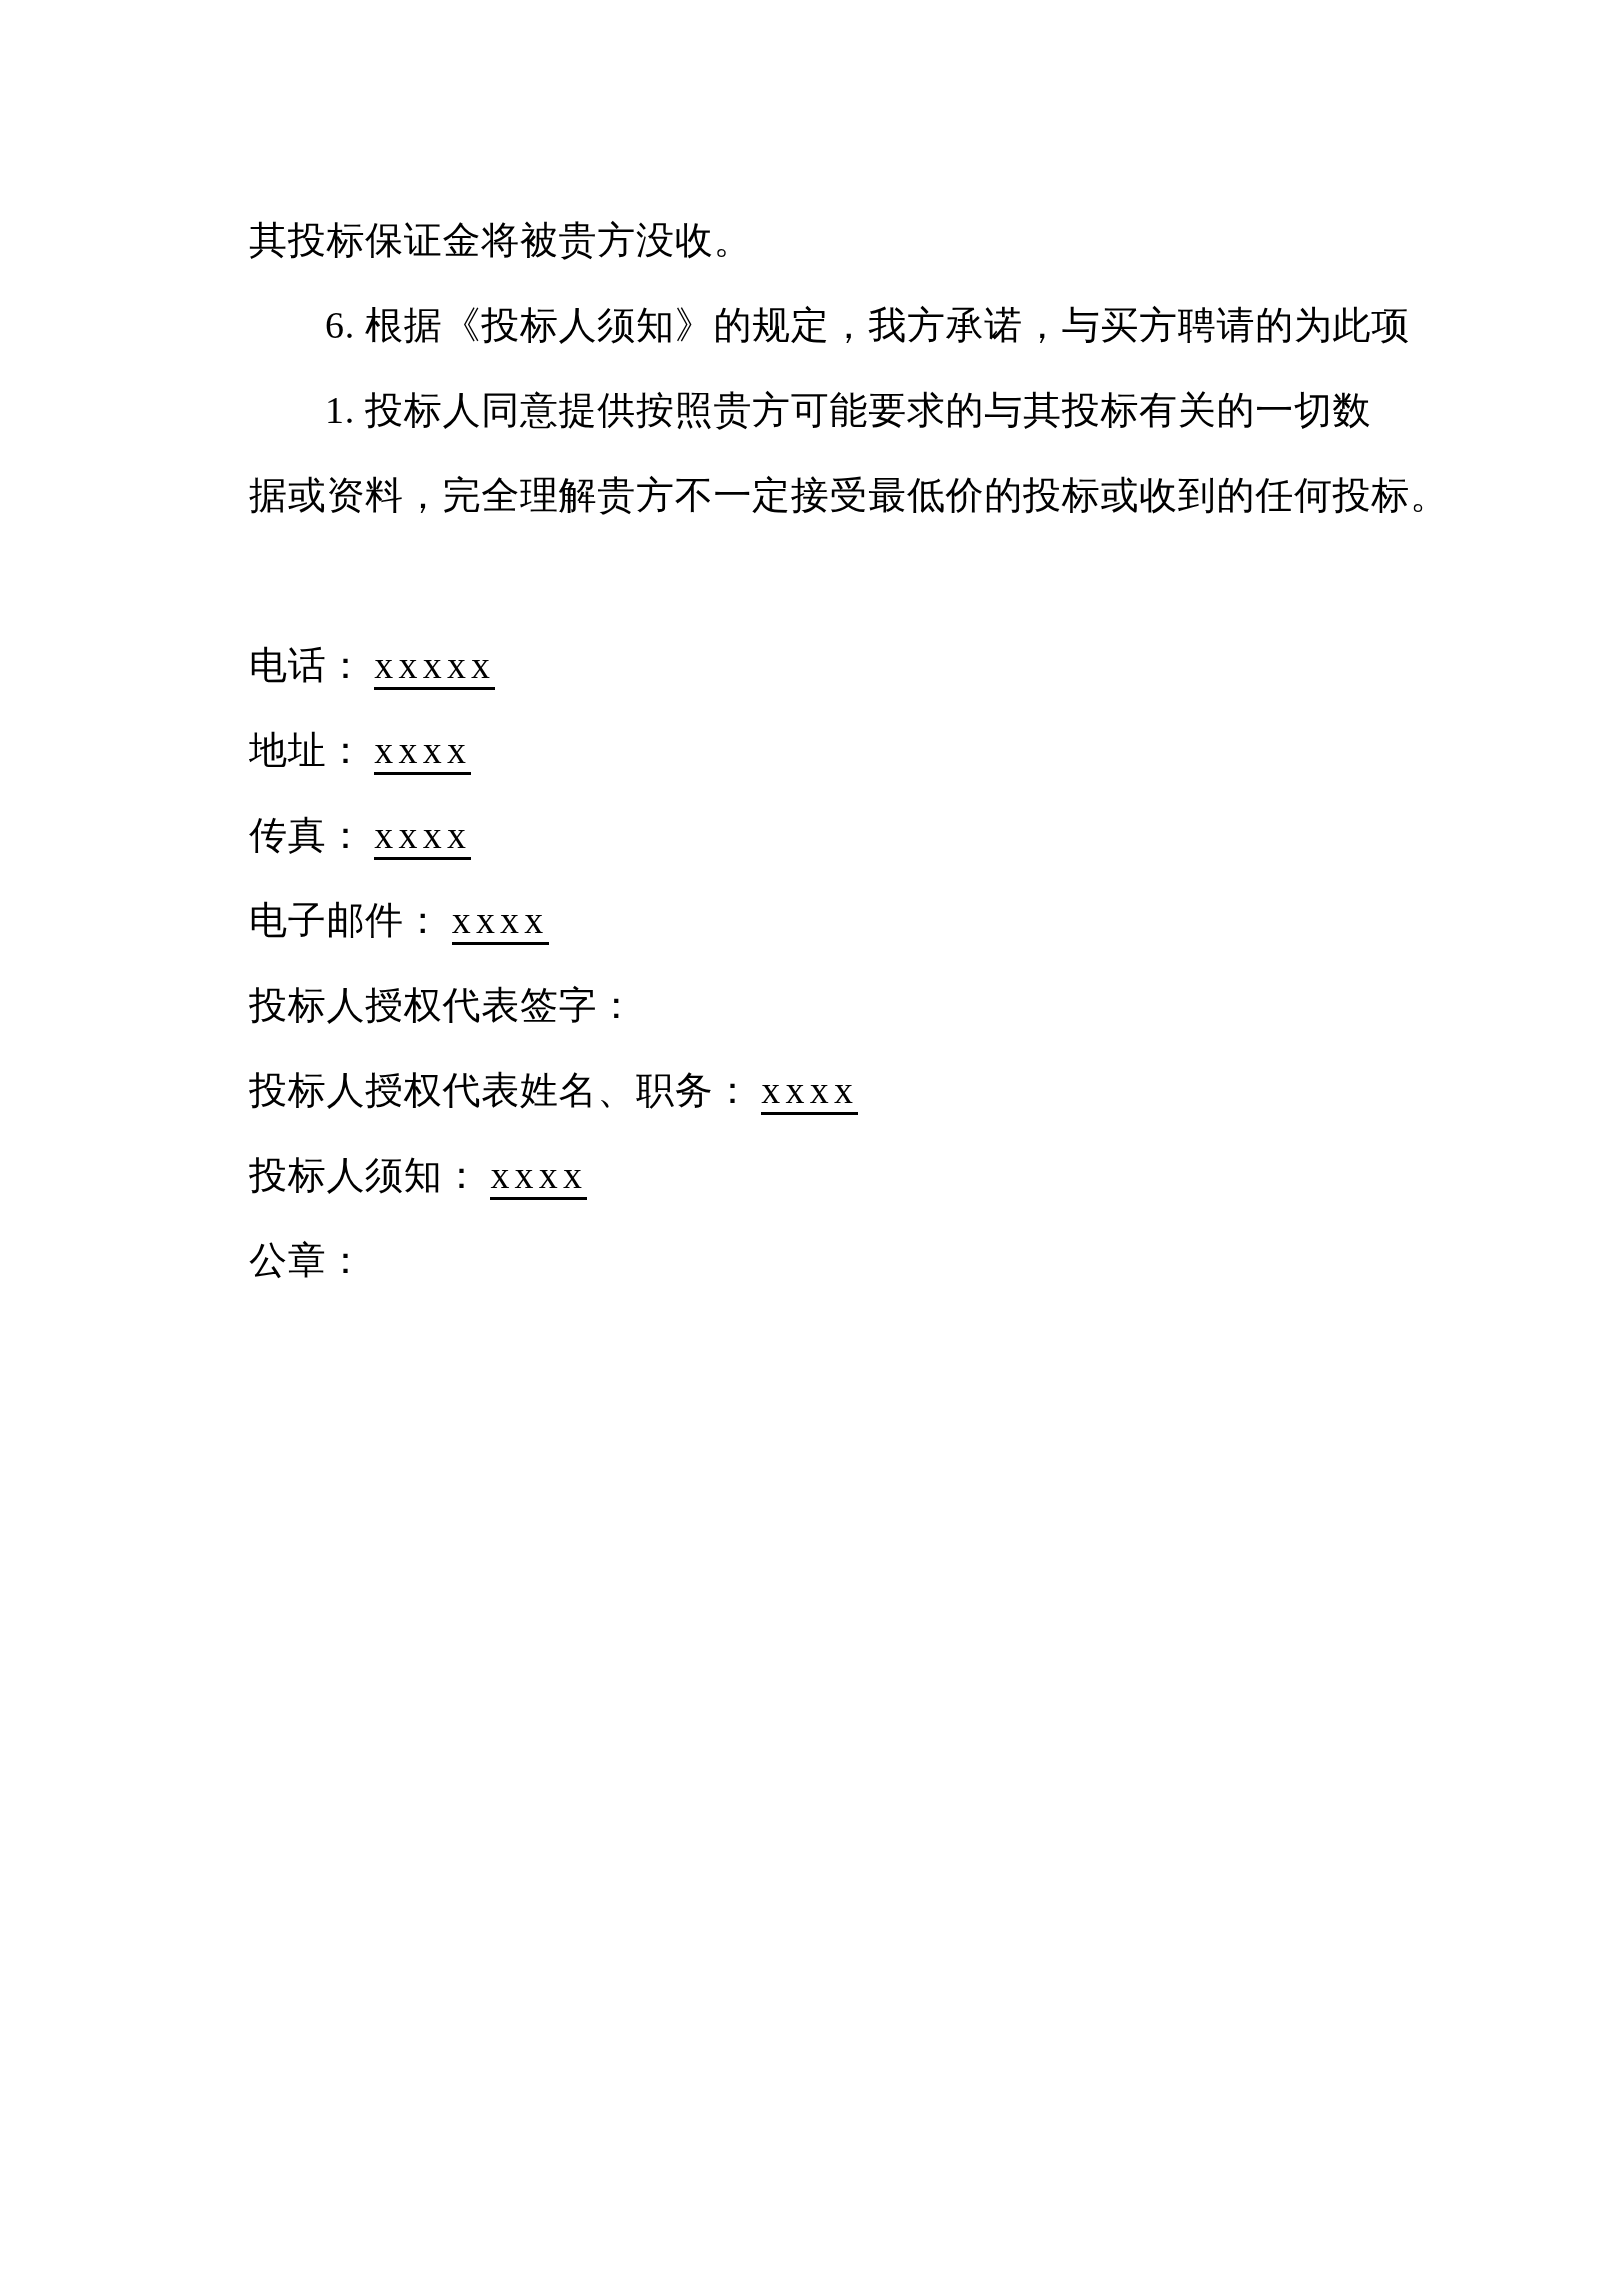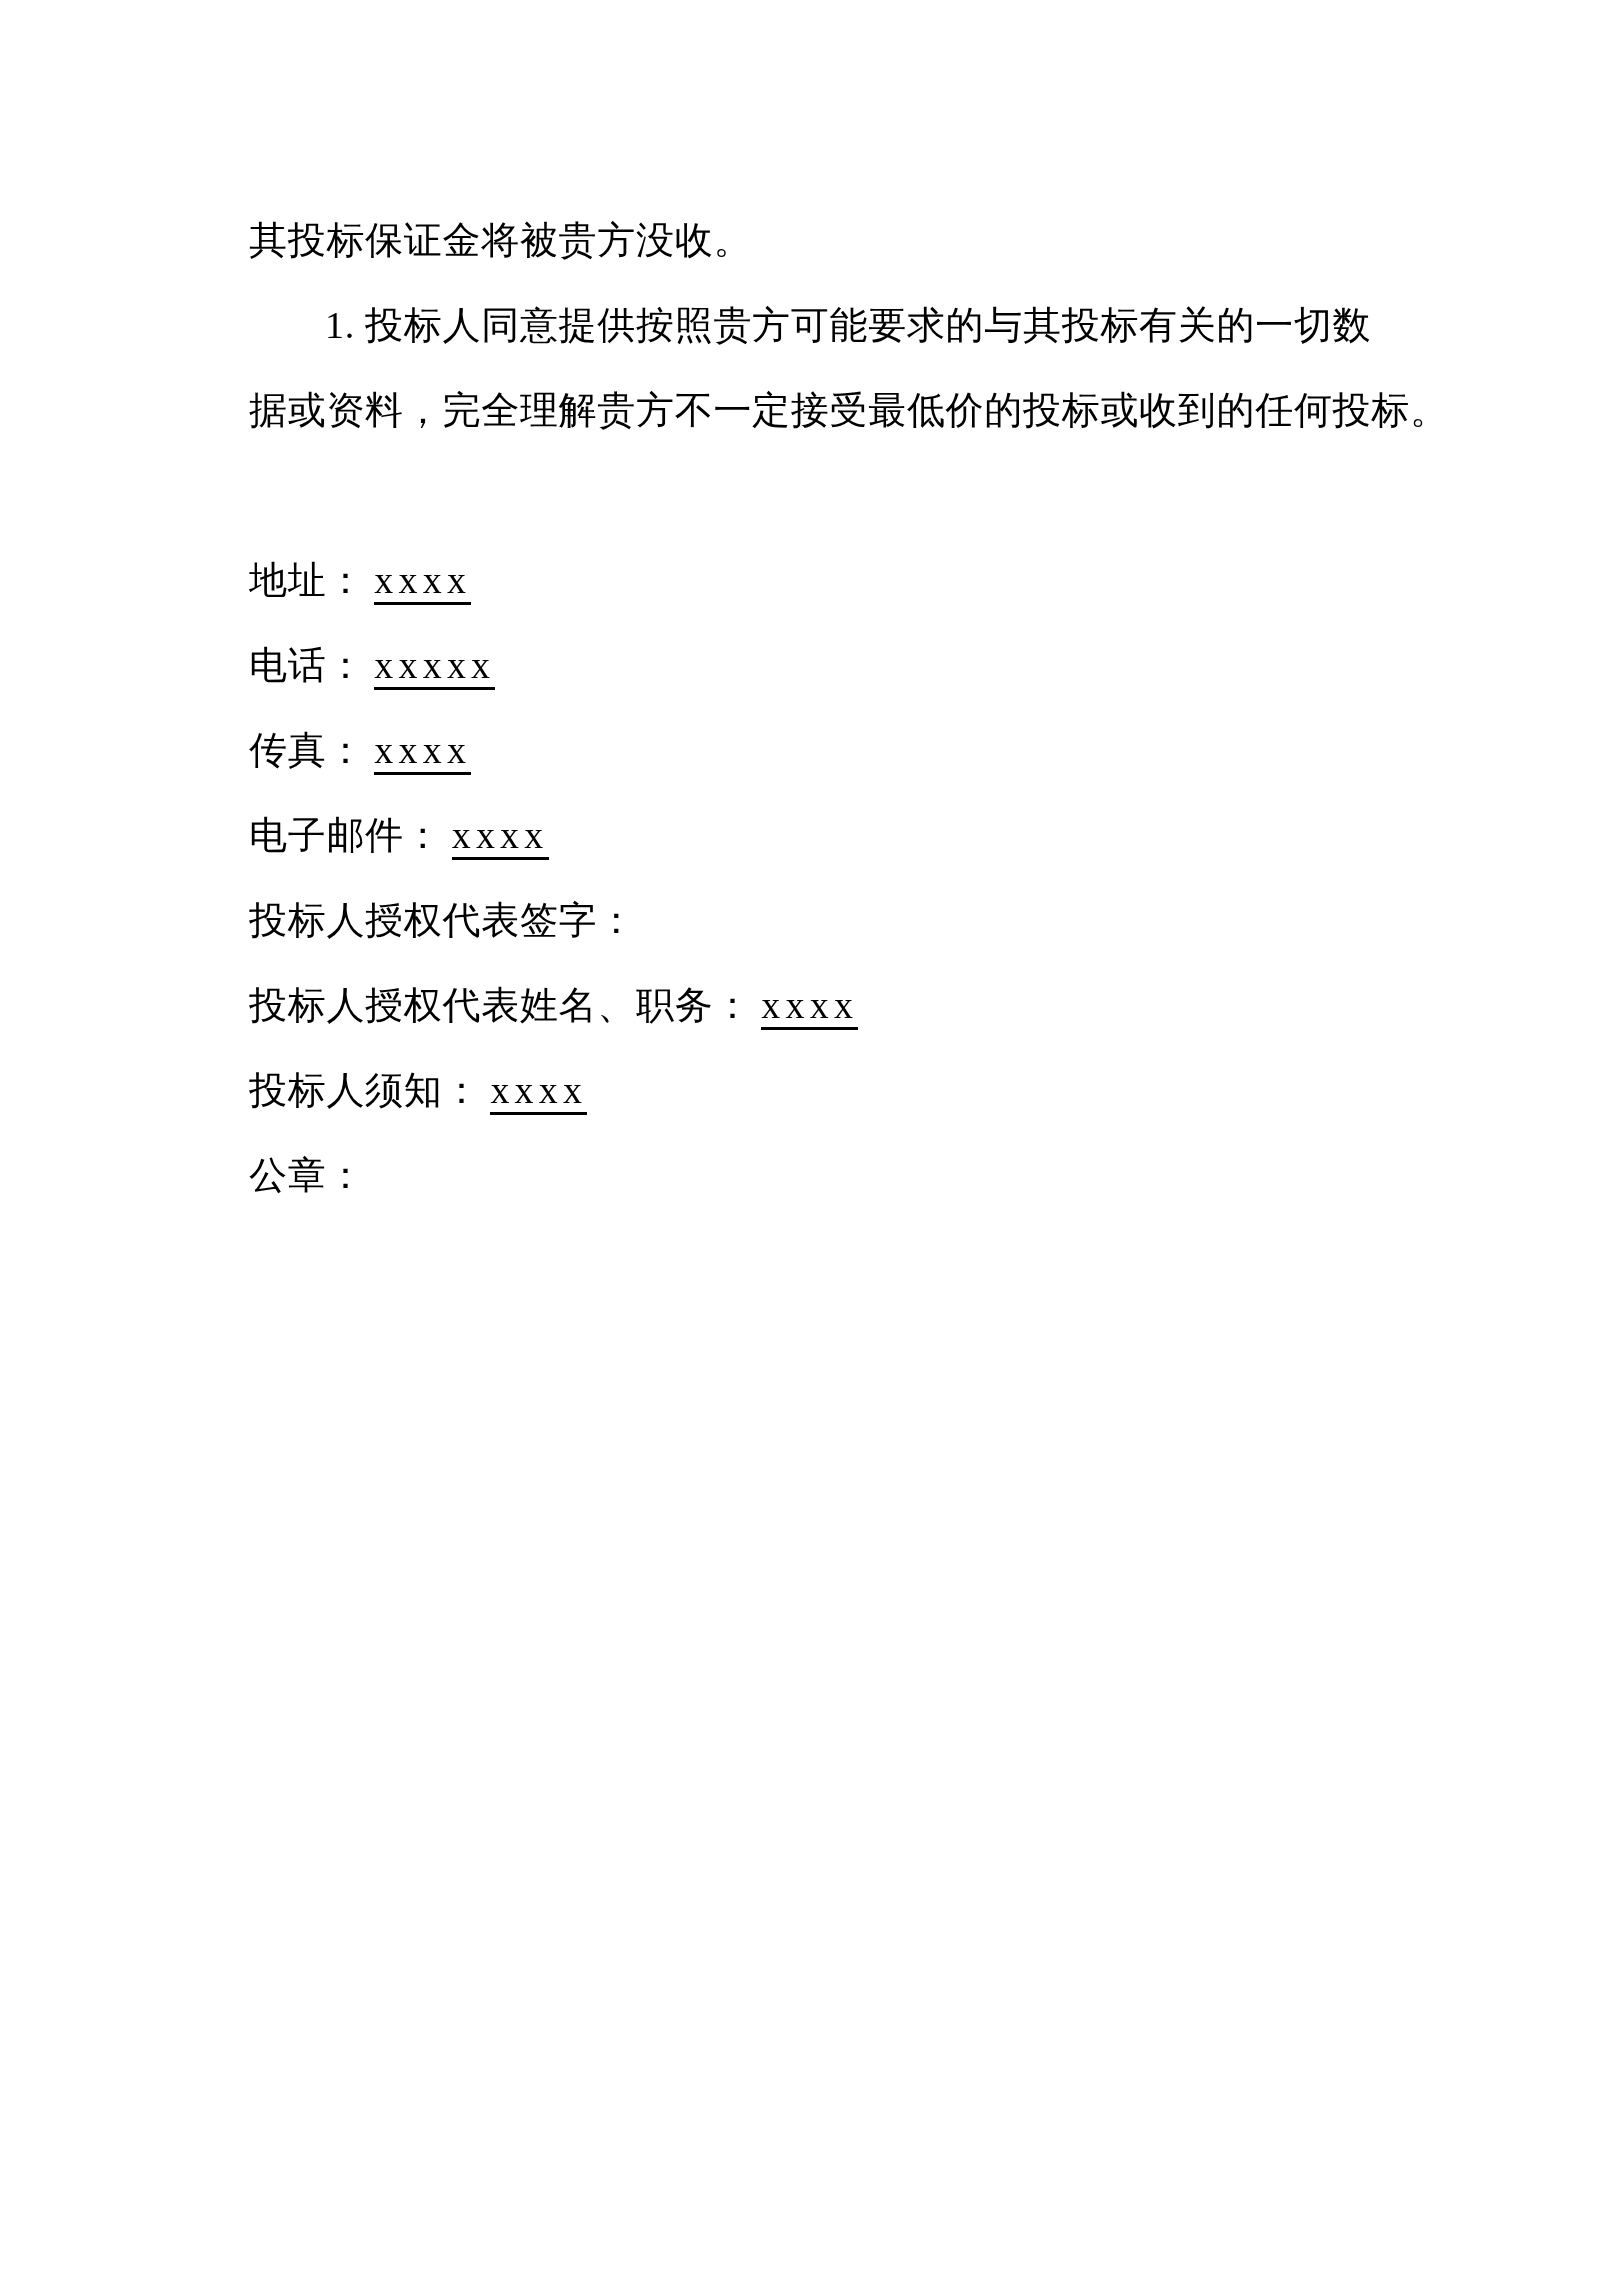--- a/index.html
+++ b/index.html
@@ -41,30 +41,31 @@
     padding-bottom: 1.3px;
   }
 </style>
 </head>
 <body>
 
 <div class="page">
 
   <div class="paragraphs">
     <div class="line">其投标保证金将被贵方没收。</div>
+    <div class="line indent">6. 根据《投标人须知》的规定，我方承诺，与买方聘请的为此项</div>
     <div class="line indent">1. 投标人同意提供按照贵方可能要求的与其投标有关的一切数</div>
     <div class="line">据或资料，完全理解贵方不一定接受最低价的投标或收到的任何投标。</div>
   </div>
 
   <div class="contact-block">
     <div class="line">
-      <span class="field-label">地址：</span><span class="field-value">xxxx</span>
+      <span class="field-label">电话：</span><span class="field-value">xxxxx</span>
     </div>
     <div class="line">
-      <span class="field-label">电话：</span><span class="field-value">xxxxx</span>
+      <span class="field-label">地址：</span><span class="field-value">xxxx</span>
     </div>
     <div class="line">
       <span class="field-label">传真：</span><span class="field-value">xxxx</span>
     </div>
     <div class="line">
       <span class="field-label">电子邮件：</span><span class="field-value">xxxx</span>
     </div>
     <div class="line">
       <span class="field-label">投标人授权代表签字：</span>
     </div>

